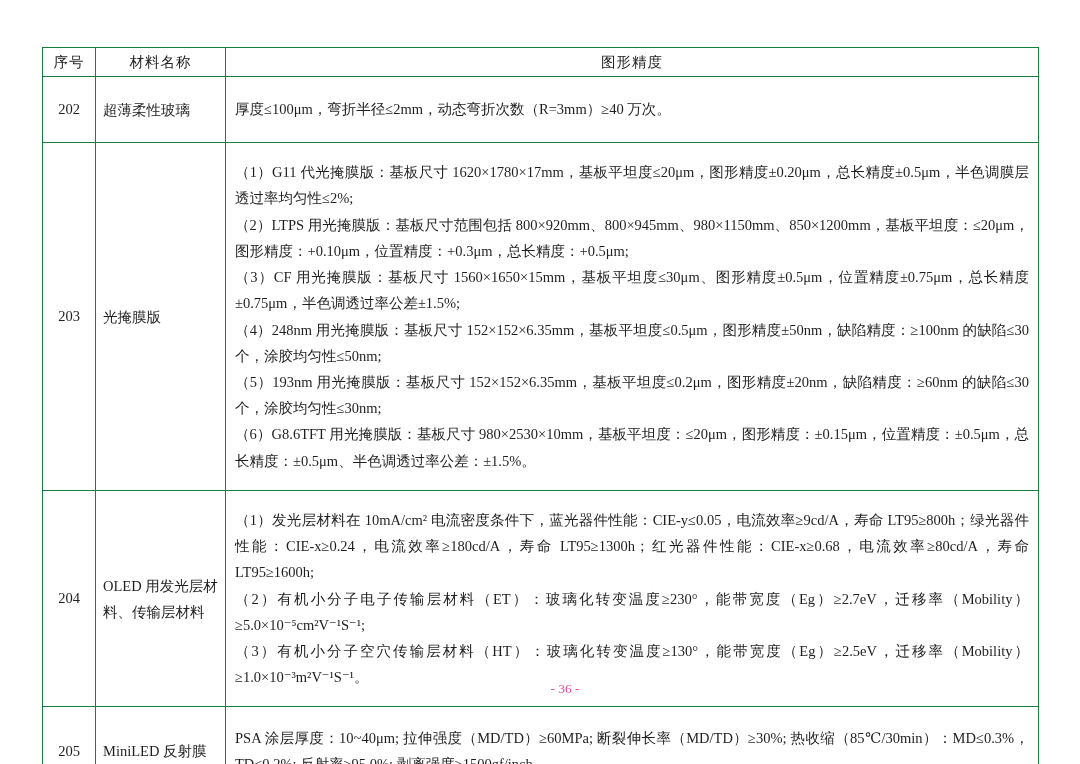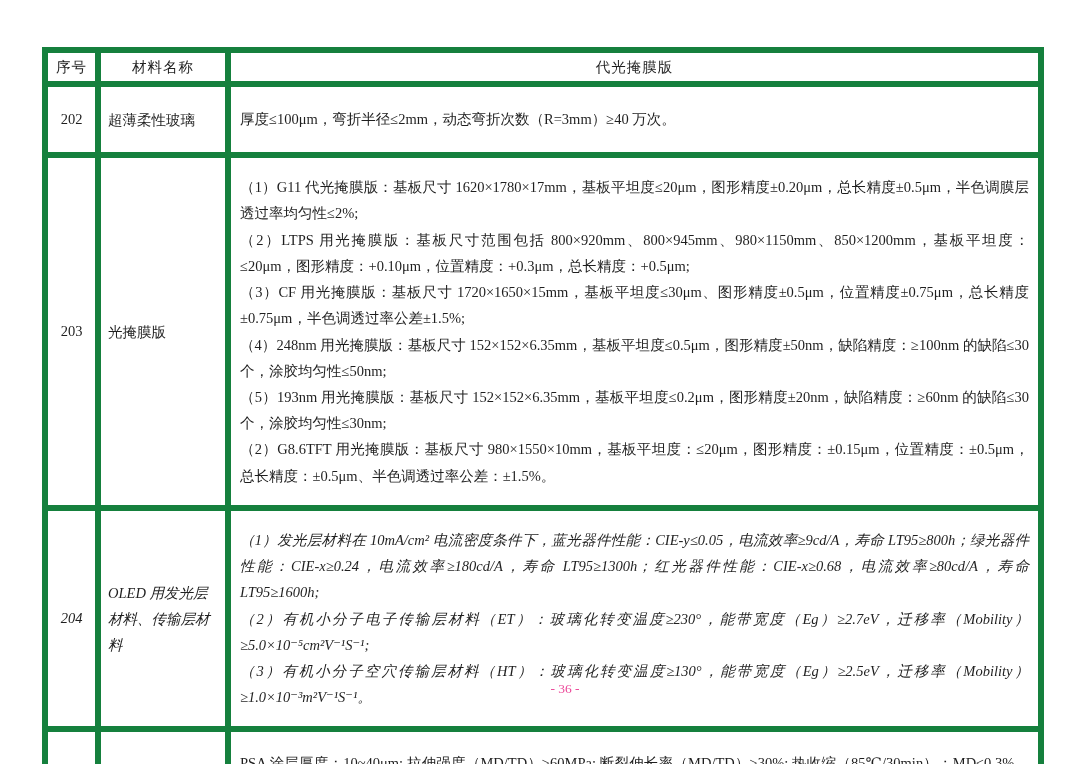--- a/index.html
+++ b/index.html
@@ -19,21 +19,21 @@
   table.spec {
     position: absolute;
     left: 42px;
     top: 47px;
     width: 996px;
     border-collapse: collapse;
     table-layout: fixed;
   }
   table.spec th,
   table.spec td {
-    border: 6px solid #15803d;
+    border: 1px solid #15803d;
     font-size: 14.5px;
     font-weight: normal;
   }
   th.hdr {
     height: 26px;
     text-align: center;
     font-weight: bold;
     letter-spacing: 1px;
     padding: 1px 2px;
   }
@@ -52,21 +52,21 @@
     vertical-align: middle;
     padding: 16px 9px;
     line-height: 26.2px;
     text-align: justify;
   }
   td.req-cell p {
     margin: 0;
   }
   tr.row-202 td { height: 33px; margin-top: 42px; }
   tr.row-203 td { height: 315px; }
-  tr.row-204 td { height: 183px; font-style: italic; }
+  tr.row-204 td { height: 183px; }
   tr.row-205 td { height: 56px; }
   .footer {
     position: absolute;
     left: 0;
     top: 681px;
     width: 100%;
     text-align: center;
     font-size: 13.5px;
     color: #ec4899;
     margin-left: 25px;
@@ -80,41 +80,41 @@
   <table class="spec">
     <colgroup>
       <col style="width:53px">
       <col style="width:130px">
       <col style="width:813px">
     </colgroup>
     <thead>
       <tr>
         <th class="hdr">序号</th>
         <th class="hdr">材料名称</th>
-        <th class="hdr">代光掩膜版</th>
+        <th class="hdr">图形精度</th>
       </tr>
     </thead>
     <tbody>
       <tr class="row-202">
         <td class="no-cell">202</td>
         <td class="material-cell">超薄柔性玻璃</td>
         <td class="req-cell">
           <p>厚度≤100μm，弯折半径≤2mm，动态弯折次数（R=3mm）≥40 万次。</p>
         </td>
       </tr>
       <tr class="row-203">
         <td class="no-cell">203</td>
         <td class="material-cell">光掩膜版</td>
         <td class="req-cell">
           <p>（1）G11 代光掩膜版：基板尺寸 1620×1780×17mm，基板平坦度≤20μm，图形精度±0.20μm，总长精度±0.5μm，半色调膜层透过率均匀性≤2%;</p>
           <p>（2）LTPS 用光掩膜版：基板尺寸范围包括 800×920mm、800×945mm、980×1150mm、850×1200mm，基板平坦度：≤20μm，图形精度：+0.10μm，位置精度：+0.3μm，总长精度：+0.5μm;</p>
-          <p>（3）CF 用光掩膜版：基板尺寸 1720×1650×15mm，基板平坦度≤30μm、图形精度±0.5μm，位置精度±0.75μm，总长精度±0.75μm，半色调透过率公差±1.5%;</p>
+          <p>（3）CF 用光掩膜版：基板尺寸 1560×1650×15mm，基板平坦度≤30μm、图形精度±0.5μm，位置精度±0.75μm，总长精度±0.75μm，半色调透过率公差±1.5%;</p>
           <p>（4）248nm 用光掩膜版：基板尺寸 152×152×6.35mm，基板平坦度≤0.5μm，图形精度±50nm，缺陷精度：≥100nm 的缺陷≤30 个，涂胶均匀性≤50nm;</p>
           <p>（5）193nm 用光掩膜版：基板尺寸 152×152×6.35mm，基板平坦度≤0.2μm，图形精度±20nm，缺陷精度：≥60nm 的缺陷≤30 个，涂胶均匀性≤30nm;</p>
-          <p>（2）G8.6TFT 用光掩膜版：基板尺寸 980×1550×10mm，基板平坦度：≤20μm，图形精度：±0.15μm，位置精度：±0.5μm，总长精度：±0.5μm、半色调透过率公差：±1.5%。</p>
+          <p>（6）G8.6TFT 用光掩膜版：基板尺寸 980×2530×10mm，基板平坦度：≤20μm，图形精度：±0.15μm，位置精度：±0.5μm，总长精度：±0.5μm、半色调透过率公差：±1.5%。</p>
         </td>
       </tr>
       <tr class="row-204">
         <td class="no-cell">204</td>
         <td class="material-cell">OLED 用发光层材料、传输层材料</td>
         <td class="req-cell">
           <p>（1）发光层材料在 10mA/cm² 电流密度条件下，蓝光器件性能：CIE-y≤0.05，电流效率≥9cd/A，寿命 LT95≥800h；绿光器件性能：CIE-x≥0.24，电流效率≥180cd/A，寿命 LT95≥1300h；红光器件性能：CIE-x≥0.68，电流效率≥80cd/A，寿命 LT95≥1600h;</p>
           <p>（2）有机小分子电子传输层材料（ET）：玻璃化转变温度≥230°，能带宽度（Eg）≥2.7eV，迁移率（Mobility）≥5.0×10⁻⁵cm²V⁻¹S⁻¹;</p>
           <p>（3）有机小分子空穴传输层材料（HT）：玻璃化转变温度≥130°，能带宽度（Eg）≥2.5eV，迁移率（Mobility）≥1.0×10⁻³m²V⁻¹S⁻¹。</p>
         </td>

